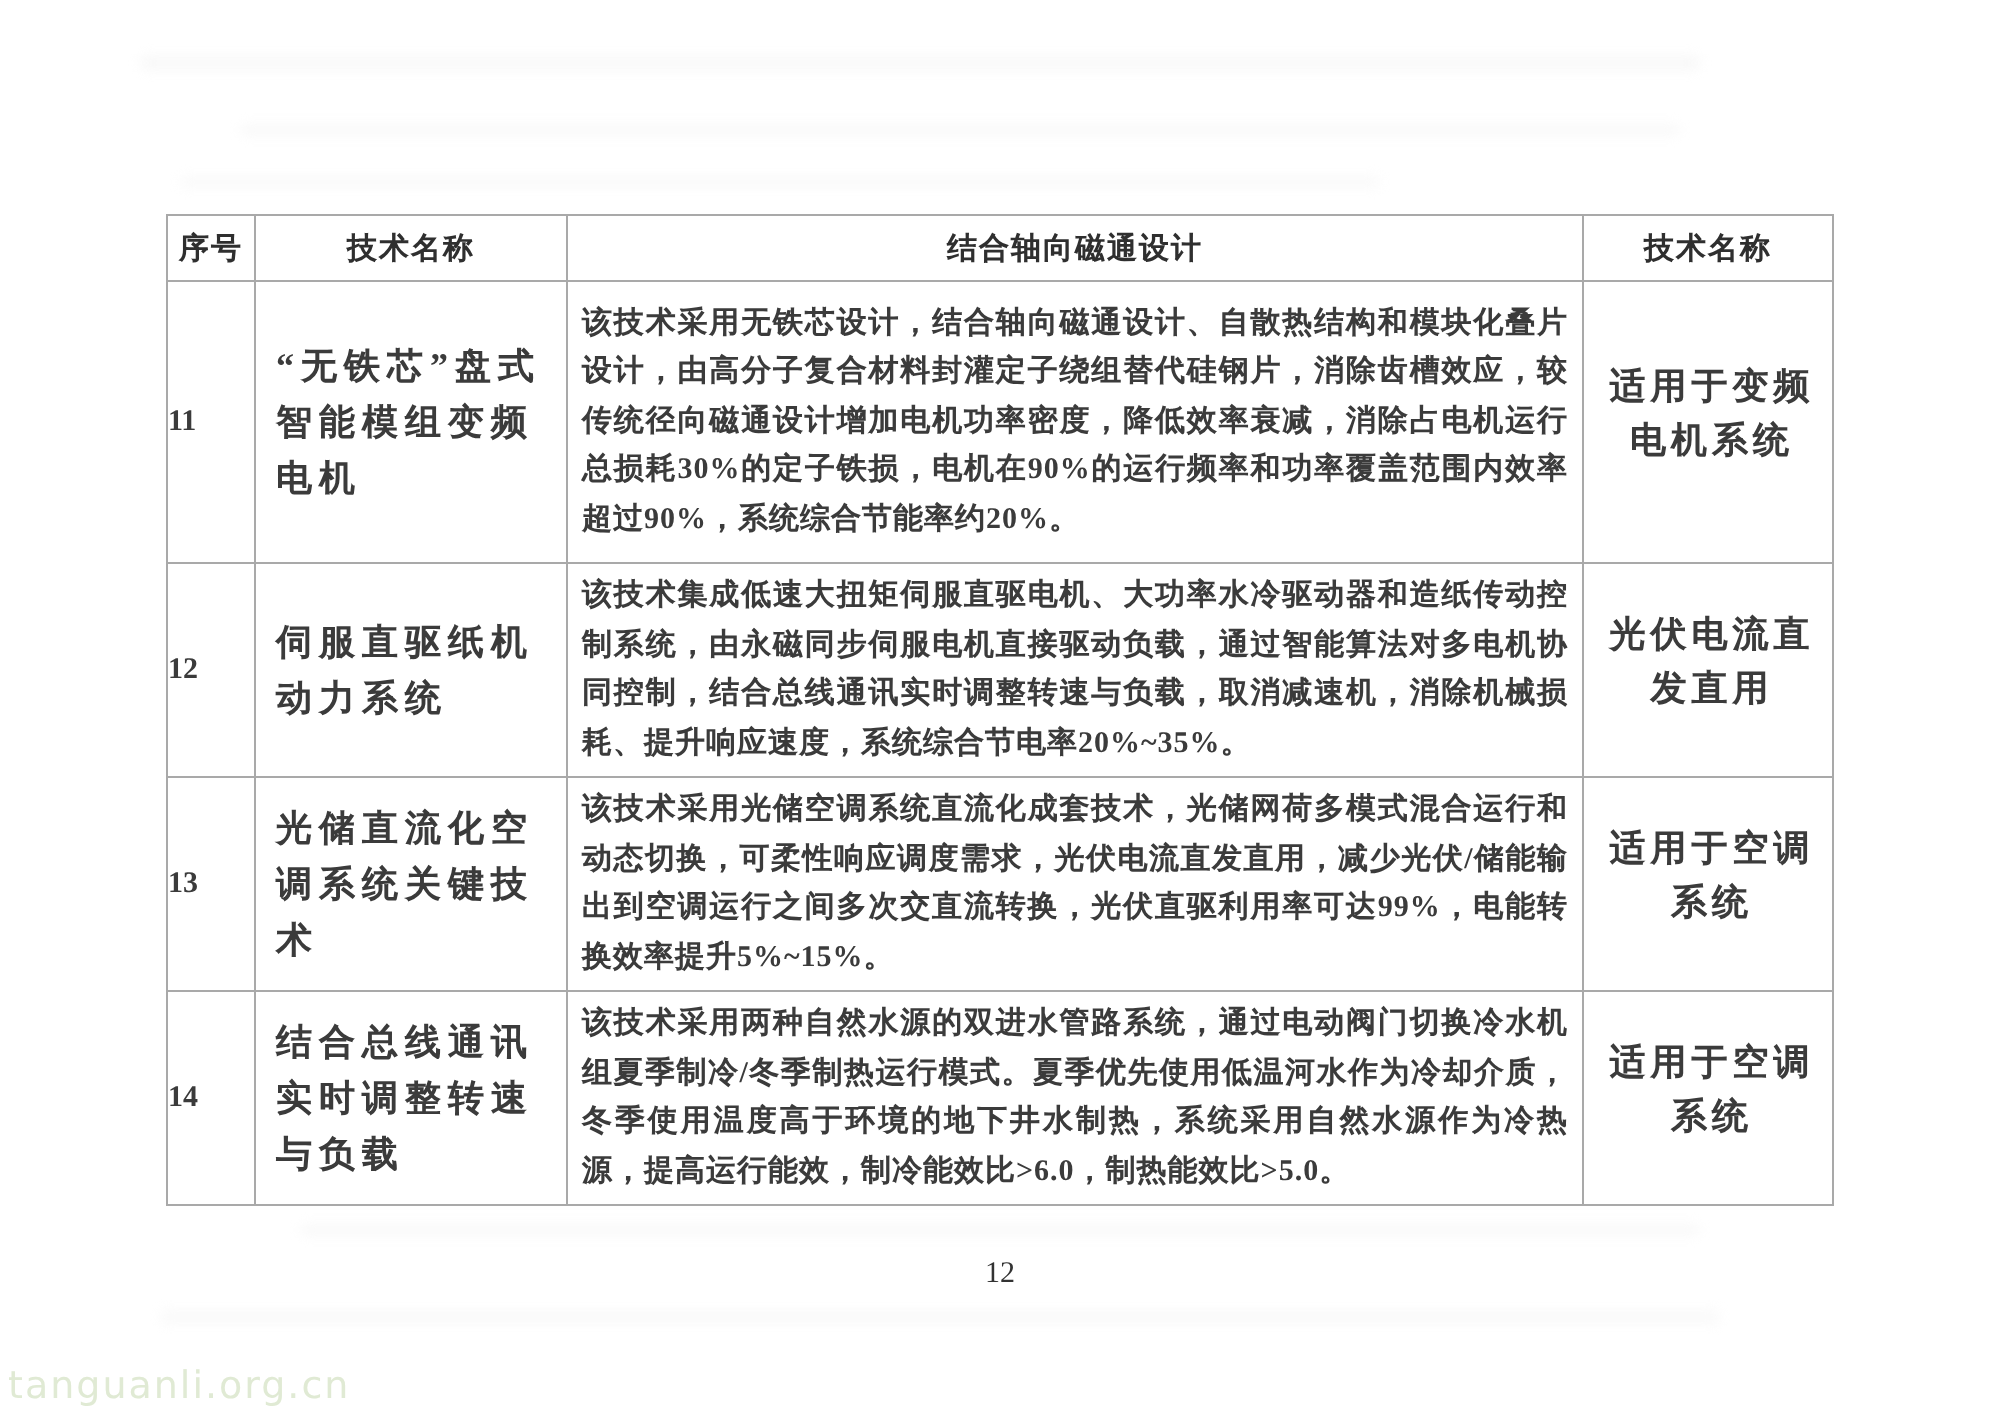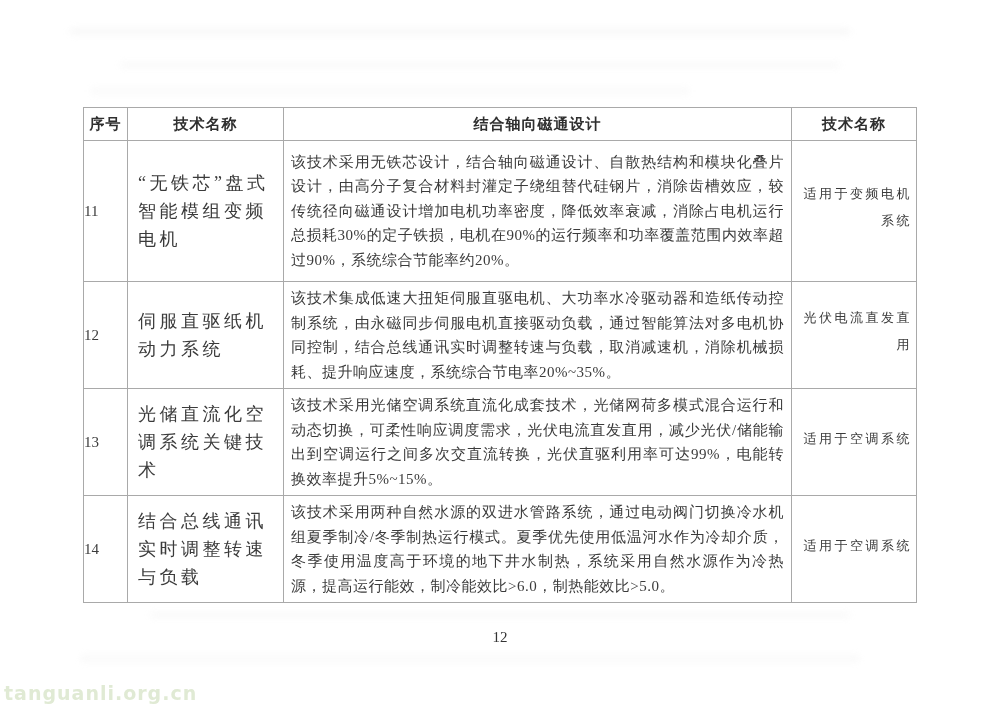--- a/index.html
+++ b/index.html
@@ -31,21 +31,21 @@
   table.tech-table {
     position: absolute;
     left: 83px; top: 107px;
     width: 833px;
     border-collapse: collapse;
     table-layout: fixed;
   }
   .tech-table td, .tech-table th {
     border: 1px solid #a9a9a9;
     vertical-align: middle;
-    font-weight: normal;
+    font-weight: bold;
   }
   col.c-id    { width: 44px; }
   col.c-name  { width: 156px; }
   col.c-desc  { width: 508px; }
   col.c-scope { width: 125px; }
 
   .tech-table th {
     height: 33px;
     font-size: 15px;
     font-weight: bold;
@@ -67,45 +67,45 @@
   }
   .cell-desc {
     font-size: 15px;
     line-height: 24.5px;
     padding: 4px 7px 4px 7px;
     text-align: justify;
     text-align-last: left;
     letter-spacing: 0.5px;
   }
   .cell-scope {
-    font-size: 13px;
+    font-size: 18px;
     letter-spacing: 2.5px;
     line-height: 27px;
     padding: 4px 4px 12px 8px;
-    text-align: right;
+    text-align: center;
   }
   .r11 { height: 141px; }
   .r12 { height: 102px; }
   .r13 { height: 100px; }
   .r14 { height: 95px; }
 
   .page-number {
     position: absolute;
     left: 0; top: 629px;
     width: 1000px;
     text-align: center;
     font-size: 15px;
     color: #333333;
     font-family: "Liberation Serif", serif;
   }
   .watermark {
     position: absolute;
     left: 4px; top: 682px;
     font-family: "DejaVu Sans", sans-serif;
-    font-weight: bold;
+    font-weight: normal;
     font-size: 19px;
     letter-spacing: 1px;
     color: #e0ead4;
   }
 </style>
 </head>
 <body>
 
 <div class="page">
 

